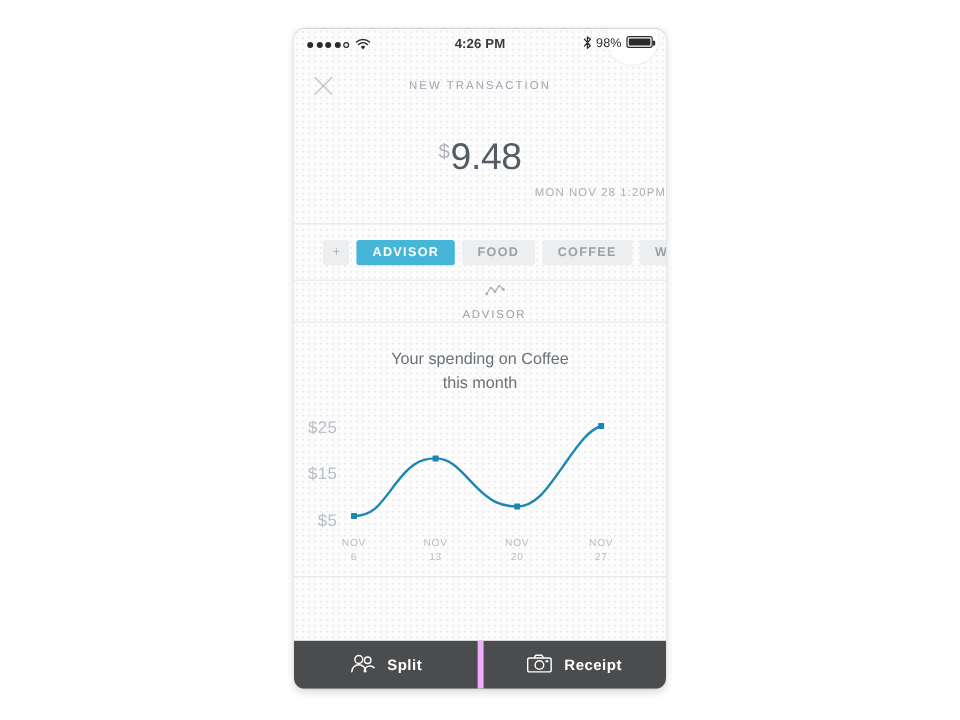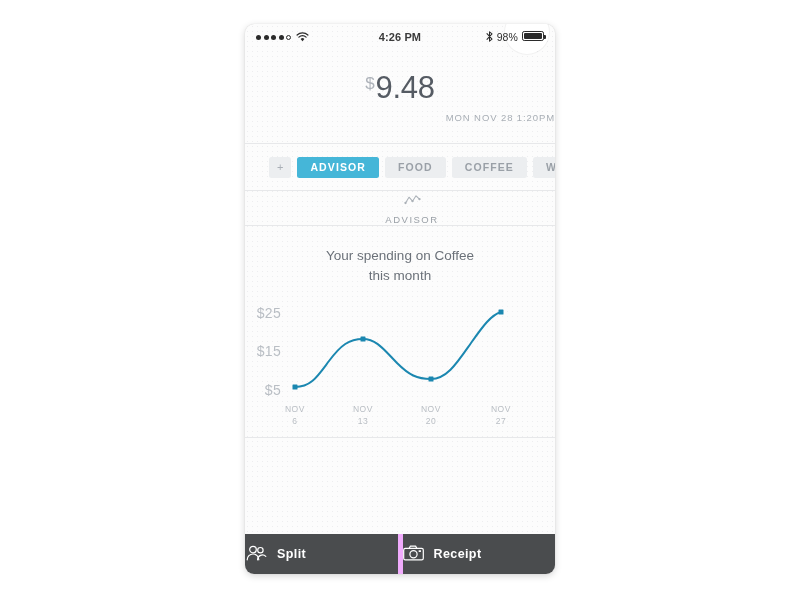--- a/index.html
+++ b/index.html
@@ -188,20 +188,21 @@
     left: 0; bottom: 0;
     width: 100%;
     height: 40px;
     background: #4a4c4e;
     display: flex;
   }
   .bb-btn {
     flex: 1;
     display: flex;
     align-items: center;
+    justify-content: center;
     gap: 10px;
     color: #ffffff;
     font-size: 12.5px;
     font-weight: 700;
     letter-spacing: 0.4px;
     cursor: pointer;
   }
   .bb-btn + .bb-btn { border-left: 5px solid #f0abfc; }
 </style>
 </head>
@@ -235,20 +236,28 @@
             <path d="M1 2.6 L6 8.2 L3.5 10.2 L3.5 0.8 L6 2.8 L1 8.4" stroke="#2b2b2b" stroke-width="1.05" fill="none" stroke-linejoin="round" stroke-linecap="round"></path>
           </svg>
         </span>
         <span class="battery-pct">98%</span>
         <span class="battery">
             <i></i>
           </span>
       </div>
     </div>
 
+    <div class="navbar">
+      <span class="close-icon">
+        <svg width="17" height="17" viewBox="0 0 17 17">
+          <path d="M1.5 1.5 L15.5 15.5 M15.5 1.5 L1.5 15.5" stroke="#c2c6cb" stroke-width="1.15" stroke-linecap="round"></path>
+        </svg>
+      </span>
+      <span class="nav-title">NEW TRANSACTION</span>
+    </div>
 
     <div class="amount-block">
       <div class="amount">
         <span class="cur">$</span><span>9.48</span>
       </div>
       <div class="tstamp">MON NOV 28 1:20PM</div>
     </div>
 
     <div class="divider"></div>
 

